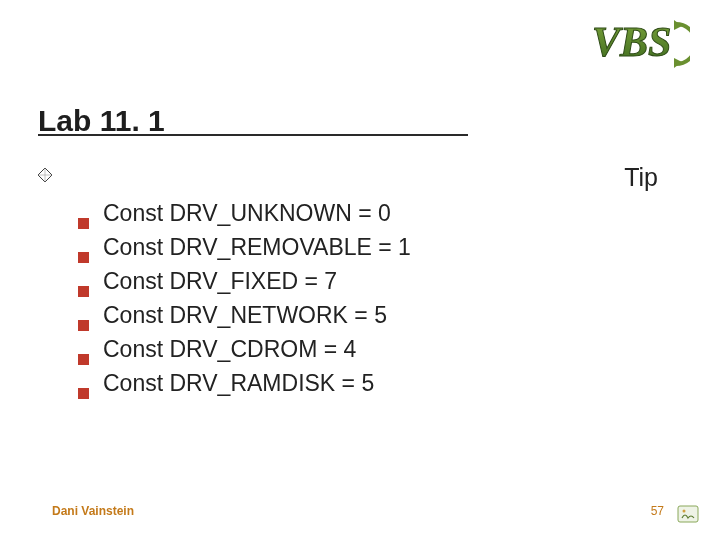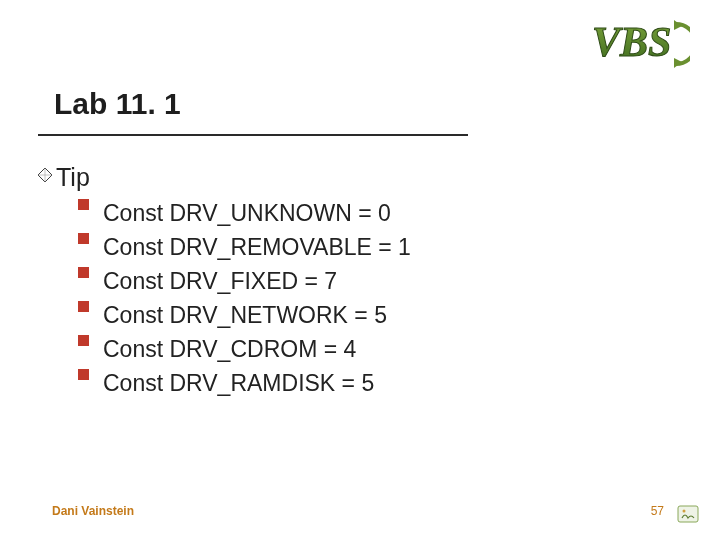--- a/index.html
+++ b/index.html
@@ -22,63 +22,63 @@
     position: absolute;
     top: 16px;
     right: 30px;
     width: 100px;
     height: 56px;
     text-align: right;
   }
   .title {
     position: absolute;
     left: 38px;
-    top: 87px;
+    top: 104px;
     font-family: "Trebuchet MS", Verdana, sans-serif;
     font-weight: bold;
     font-size: 30px;
     color: #1e1e1e;
-    margin-left: 16px;
   }
   .title-rule {
     position: absolute;
     left: 38px;
     top: 134px;
     width: 430px;
     height: 0;
     border-top: 2px solid #2a2a2a;
   }
   .content {
     position: absolute;
     left: 38px;
     top: 162px;
     width: 620px;
   }
   .level1 {
     display: flex;
     align-items: flex-start;
     margin-bottom: 6px;
+    justify-content: space-between;
   }
   .level1 .bullet1 {
     width: 18px;
     flex: 0 0 18px;
     margin-top: 6px;
   }
   .level1 .text {
     font-size: 25px;
     color: #222;
     line-height: 1.25;
   }
   .level2-list {
     margin-left: 40px;
     margin-top: 2px;
   }
   .level2 {
     display: flex;
-    align-items: flex-start;
+    align-items: flex-end;
     margin-bottom: 4px;
   }
   .level2 .bullet2 {
     width: 11px;
     height: 11px;
     background: #c0392b;
     margin-right: 14px;
     flex: 0 0 11px;
   }
   .level2 .text {

